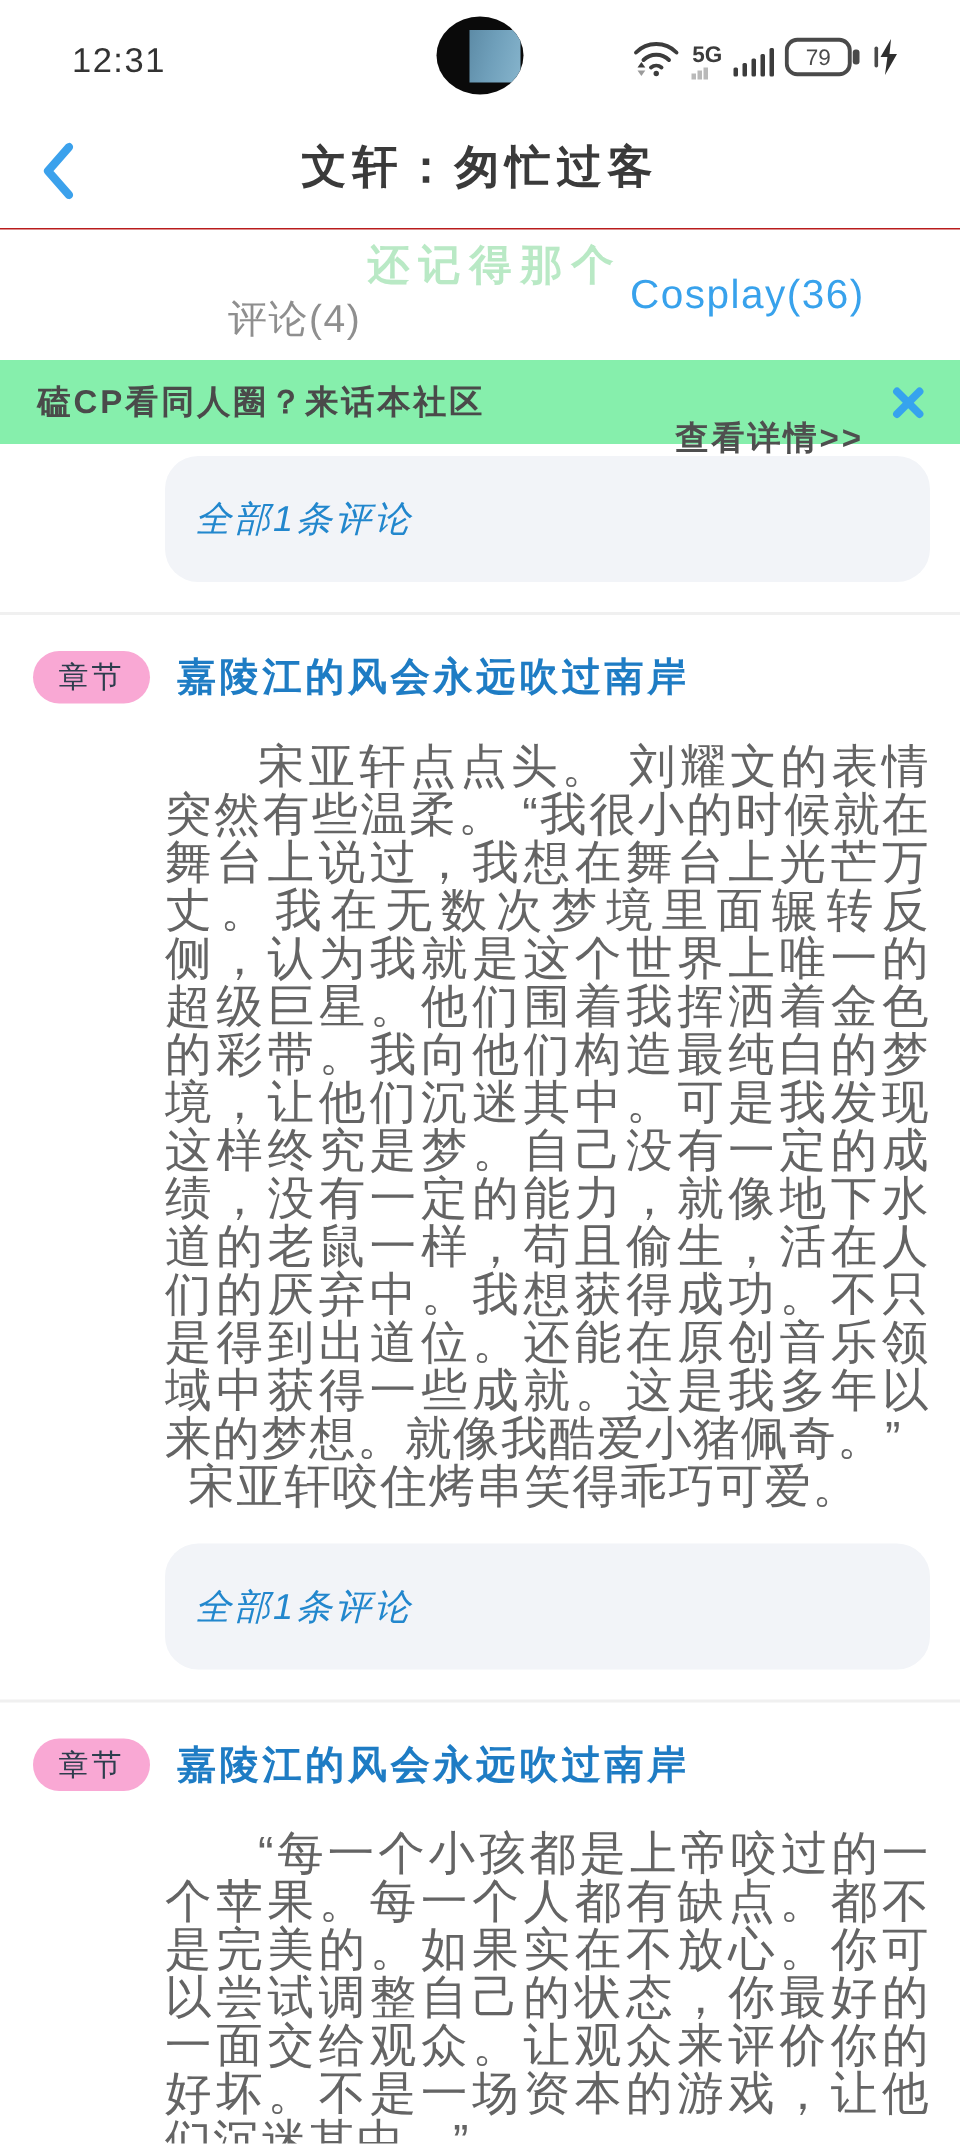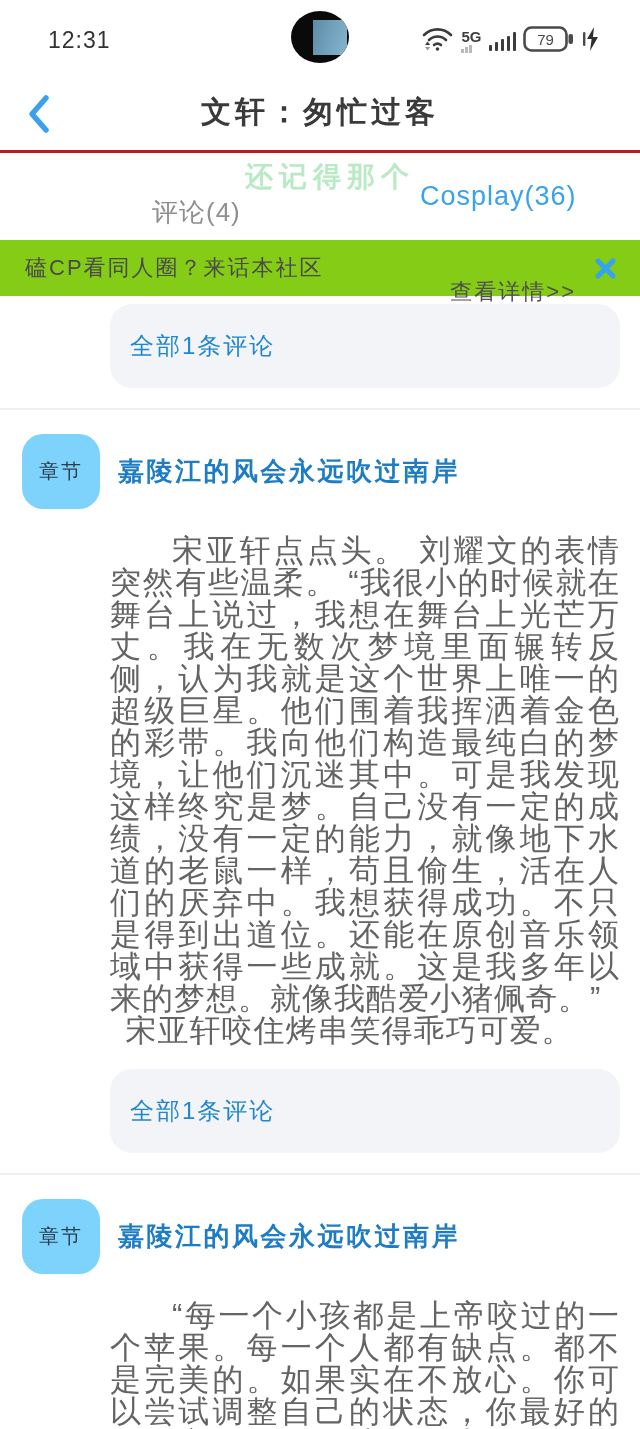--- a/index.html
+++ b/index.html
@@ -16,54 +16,54 @@
     background:linear-gradient(105deg,#5d8ba6 0%,#6f9fba 45%,#86b4cc 100%); }
   .sb-right { display:flex; align-items:center; gap:7px; }
   .net-group { display:flex; flex-direction:column; align-items:flex-start; line-height:1; }
   .net-label { font-size:15px; font-weight:bold; color:#3c3c3c; }
   .mini-bars { display:flex; align-items:flex-end; gap:1.5px; margin-top:1px; }
   .mini-bars span { width:2.5px; background:#b9b9b9; display:block; }
   .sig-bars { display:flex; align-items:flex-end; gap:2.5px; height:20px; }
   .sig-bars span { width:3.5px; background:#3c3c3c; display:block; border-radius:1px; }
 
   
-  .app-header { height:78px; position:relative; border-bottom:3px solid #b91c1c; }
+  .app-header { height:78px; position:relative; border-bottom:1px solid #b91c1c; }
   .back-button { position:absolute; left:26px; top:18px; width:30px; height:42px;
     display:flex; align-items:center; cursor:pointer; }
   .page-title { text-align:center; line-height:74px; font-size:30px; font-weight:bold;
     color:#3a3a3a; letter-spacing:4px; }
 
   
   .tab-bar { height:87px; position:relative; }
   .tab { position:absolute; font-size:26px; letter-spacing:1px; cursor:pointer; }
   .tab-comments { left:152px; top:42px; color:#8f8f8f; }
   .tab-cosplay  { left:420px; top:28px; color:#38a2ec; font-size:27px; }
   .wm { position:absolute; pointer-events:none; font-weight:bold; white-space:nowrap; }
   .wm-line1 { left:245px; top:5px; font-size:28px; color:#b9e9c5; letter-spacing:6px;
     text-shadow:0 0 1px #ffffff; }
   .wm-line2 { left:206px; top:40px; font-size:29px; color:#ffffff; letter-spacing:3px;
     text-shadow:-1.5px 0 #c6c6c6, 1.5px 0 #c6c6c6, 0 -1.5px #c6c6c6, 0 1.5px #c6c6c6,
       -1px -1px #c6c6c6, 1px 1px #c6c6c6, -1px 1px #c6c6c6, 1px -1px #c6c6c6; }
 
   
-  .promo-banner { height:56px; background:#84cc16; display:flex; align-items:center;
-    justify-content:space-between; padding:0 22px 0 25px; }
+  .promo-banner { height:56px; background:#86efac; display:flex; align-items:center;
+    justify-content:space-between; padding:0 22px 0 25px;font-weight:bold; }
   .promo-text { font-size:22px; color:#4a4a4a; letter-spacing:2px; }
   .promo-right { display:flex; align-items:center; gap:18px; }
   .promo-action { font-size:22px; color:#4f4f4f; letter-spacing:2px; cursor:pointer;margin-top:48px; }
   .close-btn { width:24px; height:24px; cursor:pointer; display:flex; align-items:center; }
 
   
   .comment-box { margin:8px 20px 0 110px; height:84px; background:#f2f4f8;
     border-radius:22px; display:flex; align-items:center; padding-left:20px; cursor:pointer; }
-  .comment-label { font-size:24px; color:#2287cd; letter-spacing:2px; }
+  .comment-label { font-size:24px; color:#2287cd; letter-spacing:2px;font-style:italic; }
   .divider { height:2px; background:#f0f0f0; margin-top:20px; }
   .section-head { margin:24px 20px 0 22px; display:flex; align-items:center; }
-  .chapter-badge { background:#7dd3fc; color:#2e3d4d; font-size:20px; letter-spacing:2px;
-    padding:24px 17px; border-radius:21px; flex:none; }
+  .chapter-badge { background:#f9a8d4; color:#2e3d4d; font-size:20px; letter-spacing:2px;
+    padding:4px 17px; border-radius:21px; flex:none; }
   .chapter-title { margin-left:18px; font-size:26px; font-weight:bold; color:#1e7cc4;
     letter-spacing:2.5px; cursor:pointer; }
   .body-text { margin:26px 20px 0 110px; font-size:31px; color:#646464;
     line-height:32px; letter-spacing:1px; text-align:justify; }
   .body-text p.indent2 { text-indent:2em; }
   .body-text p.indent05 { text-indent:0.5em; }
   .mt22 { margin-top:22px; }
   .mt26 { margin-top:26px; }
 </style>
 </head>

